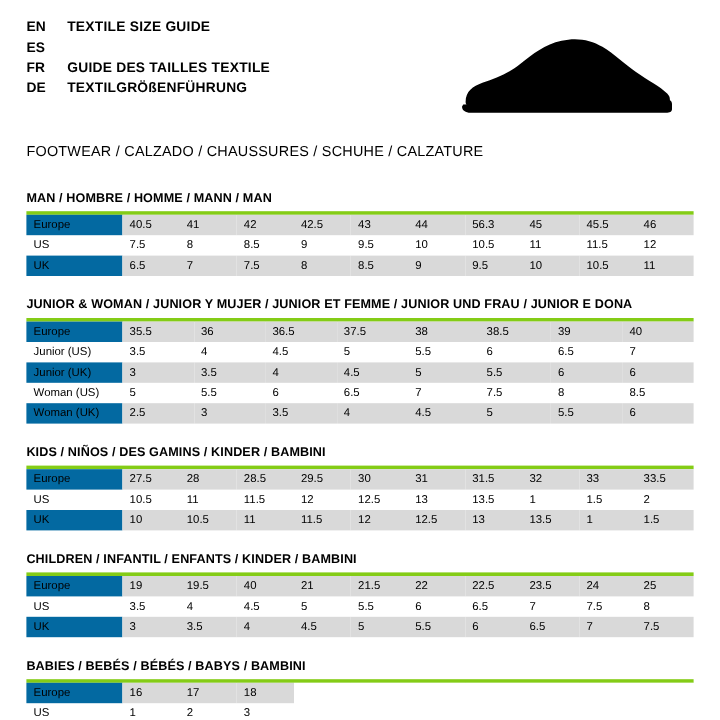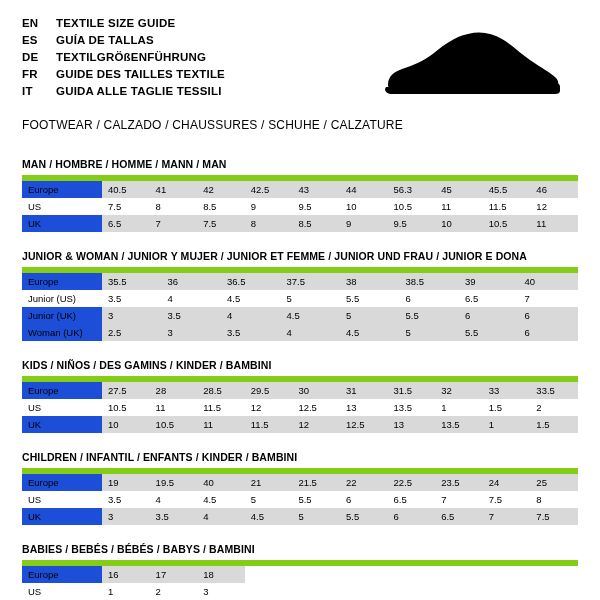--- a/index.html
+++ b/index.html
@@ -66,21 +66,21 @@
     margin-top: 18px;
   }
   .table-block.first {
     margin-top: 26px;
   }
   .block-title {
     font-size: 10.5px;
     font-weight: bold;
     letter-spacing: 0.1px;
     padding-bottom: 5px;
-    border-bottom: 6px solid #84cc16;
+    border-bottom: 3px solid #84cc16;
     margin-bottom: 0;
   }
   table.size {
     border-collapse: collapse;
     width: 100%;
     table-layout: fixed;
     font-size: 9.5px;
   }
   table.size td {
     height: 17px;
@@ -88,50 +88,45 @@
     vertical-align: middle;
     white-space: nowrap;
   }
   table.size tr.shaded td {
     background: #d9d9d9;
   }
   table.size td.label {
     width: 74px;
   }
   table.size tr.shaded td.label {
-    background: #1d4ed8;
+    background: #0369a1;
   }
   .babies td.label { width: 74px; }
 </style>
 </head>
 <body>
 
 <div class="page">
 
   <div class="header">
     <div class="lang-block">
       <div class="lang-row">
         <span class="lang-code">EN</span>
         <span class="lang-title">TEXTILE SIZE GUIDE</span>
       </div>
       <div class="lang-row">
         <span class="lang-code">ES</span>
-        <span class="lang-title">GUÍA DE TALLAS</span>
-      </div>
-      <div class="lang-row">
-        <span class="lang-code">DE</span>
-        <span class="lang-title">TEXTILGRÖßENFÜHRUNG</span>
       </div>
       <div class="lang-row">
         <span class="lang-code">FR</span>
         <span class="lang-title">GUIDE DES TAILLES TEXTILE</span>
       </div>
       <div class="lang-row">
-        <span class="lang-code">IT</span>
-        <span class="lang-title">GUIDA ALLE TAGLIE TESSILI</span>
+        <span class="lang-code">DE</span>
+        <span class="lang-title">TEXTILGRÖßENFÜHRUNG</span>
       </div>
     </div>
 
     <div class="shoe-art">
       <svg width="180" height="70" viewBox="0 0 180 70" aria-hidden="true">
         <path fill="#000000" d="M8 57 C8 48 14 44 22 41 C34 37 44 33 54 25 C64 17 74 9 88 6 C100 3 112 5 122 11 C132 17 140 25 150 32 C160 39 170 44 176 50 C179 53 179 57 176 59 L18 62 C11 62 8 60 8 57 Z"></path>
         <path fill="#000000" d="M6 59 L176 55 C179 55 180 57 180 59 L180 63 C180 65 178 66 175 66 L12 66 C8 66 5 64 5 61 Z"></path>
       </svg>
     </div>
   </div>
@@ -214,20 +209,31 @@
       <tr class="shaded">
         <td class="label">Junior (UK)</td>
         <td>3</td>
         <td>3.5</td>
         <td>4</td>
         <td>4.5</td>
         <td>5</td>
         <td>5.5</td>
         <td>6</td>
         <td>6</td>
+      </tr>
+      <tr>
+        <td class="label">Woman (US)</td>
+        <td>5</td>
+        <td>5.5</td>
+        <td>6</td>
+        <td>6.5</td>
+        <td>7</td>
+        <td>7.5</td>
+        <td>8</td>
+        <td>8.5</td>
       </tr>
       <tr class="shaded">
         <td class="label">Woman (UK)</td>
         <td>2.5</td>
         <td>3</td>
         <td>3.5</td>
         <td>4</td>
         <td>4.5</td>
         <td>5</td>
         <td>5.5</td>

